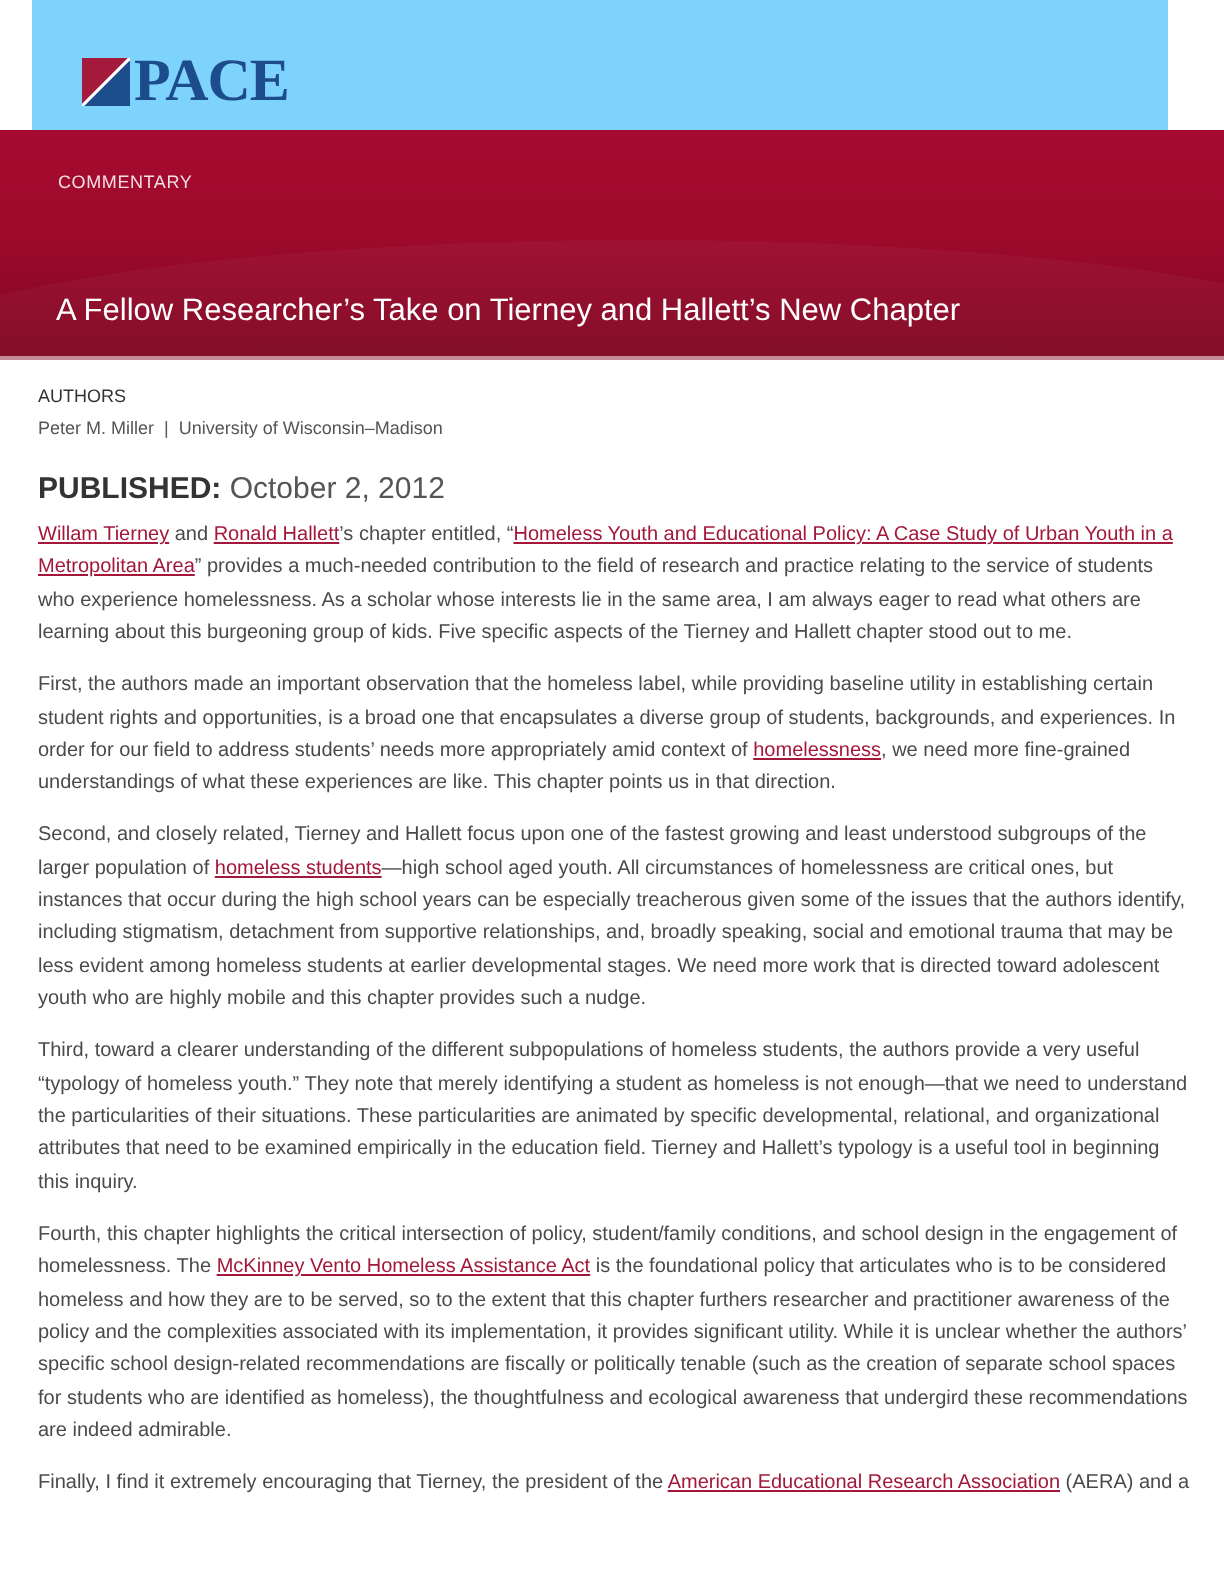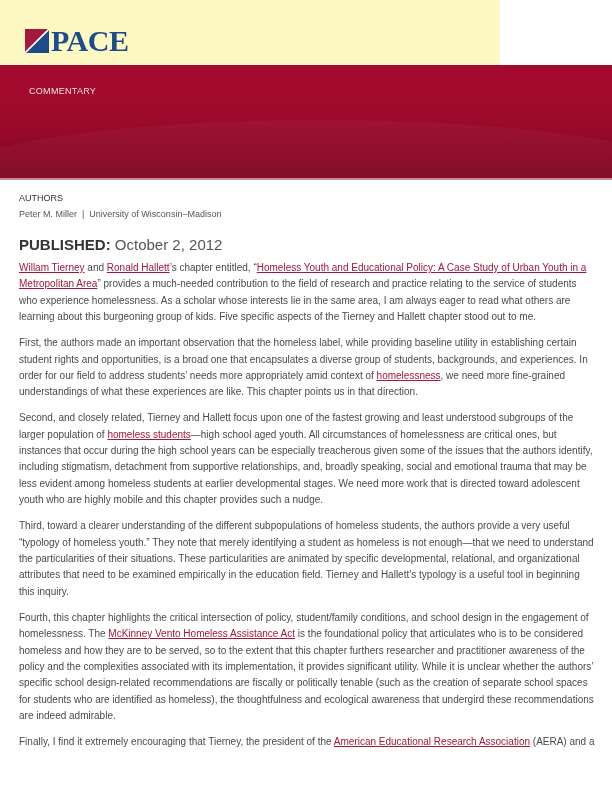--- a/index.html
+++ b/index.html
@@ -1,21 +1,21 @@
 <!DOCTYPE html>
 <html><head>
   <meta charset="utf-8">
   <style>
     html, body { margin: 0; padding: 0; }
     body {
       width: 612px; height: 792px; overflow: hidden; background: #ffffff;
       font-family: "Liberation Sans", "DejaVu Sans", sans-serif;
       color: #3a3a3a; position: relative;
     }
-    .logo-bar { position: absolute; left: 0; top: 0; width: 500px; height: 65px; background: #fef9c3; }
+    .logo-bar { position: absolute; left: 16px; top: 0; width: 568px; height: 65px; background: #7dd3fc; }
     .logo { position: absolute; left: 25px; top: 27px; height: 27px; display: flex; align-items: center; }
     .logo-mark { width: 24px; height: 24px; position: relative; margin-right: 2px; }
     .logo-mark svg { display: block; }
     .logo-text {
       font-family: "Liberation Serif", "DejaVu Serif", serif;
       font-weight: bold; font-size: 30px; line-height: 24px; color: #1d4c8c;
       letter-spacing: -0.5px;
     }
     .banner {
       position: absolute; left: 0; top: 65px; width: 612px; height: 115px;
@@ -67,20 +67,21 @@
         <polygon points="24,0 24,24 0,24" fill="#1d4c8c"></polygon>
         <line x1="24" y1="0" x2="0" y2="24" stroke="#ffffff" stroke-width="1.6"></line>
       </svg>
     </span>
     <span class="logo-text">PACE</span>
   </div>
 </div>
 
 <div class="banner">
   <div class="kicker">COMMENTARY</div>
+  <div class="subtitle">A Fellow Researcher’s Take on Tierney and Hallett’s New Chapter</div>
 </div>
 
 <div class="authors-label">AUTHORS</div>
 <div class="authors-line">
   <span>Peter M. Miller</span><span class="sep">|</span><span>University of Wisconsin–Madison</span>
 </div>
 <div class="published">
   <span class="label">PUBLISHED:</span>
   <span>October 2, 2012</span>
 </div>

